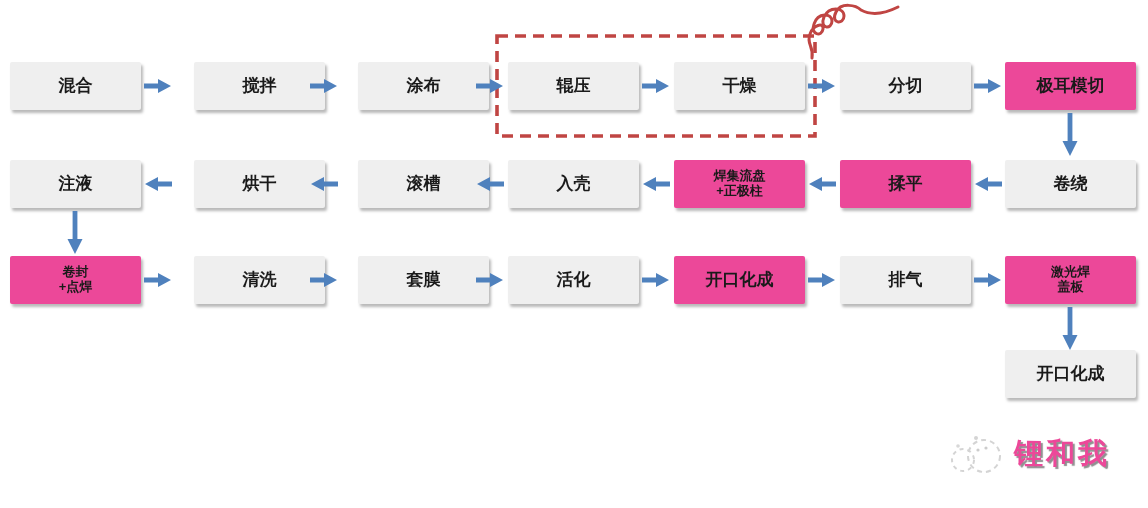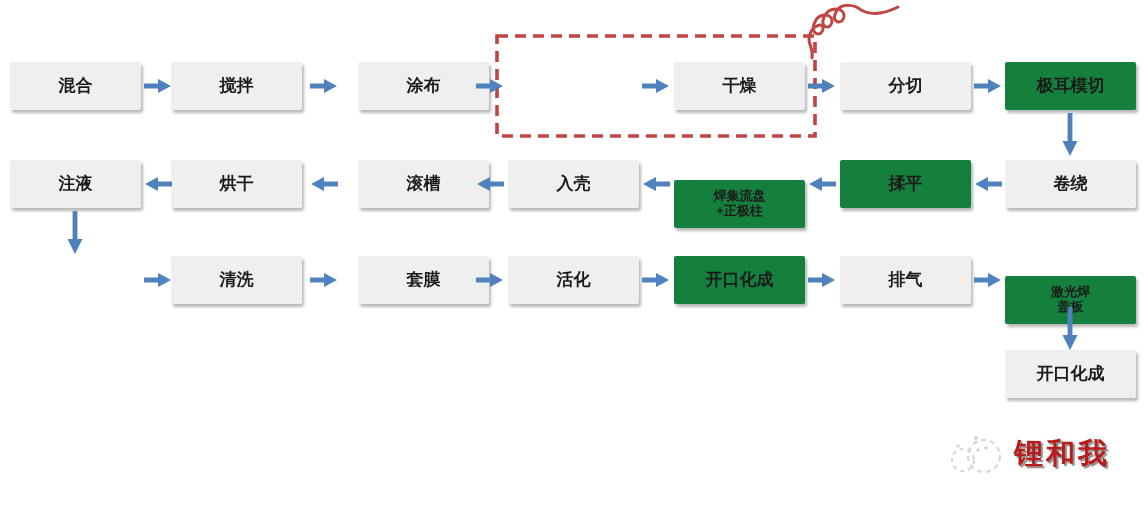--- a/index.html
+++ b/index.html
@@ -6,52 +6,53 @@
   body{font-family:"Liberation Sans","DejaVu Sans",sans-serif;}
   .canvas{position:relative;width:1148px;height:480px;background:#ffffff;overflow:hidden;text-decoration:underline;}
 
   .node{
     position:absolute;width:131px;height:48px;
     display:flex;align-items:center;justify-content:center;text-align:center;
     background:#efefef;color:#1a1a1a;font-weight:700;font-size:17px;line-height:1.15;
     white-space:pre-line;border-radius:2px;
     box-shadow:2px 3px 3px rgba(0,0,0,0.28);
   }
-  .node.pink{background:#15803d;}
-  .node.small{font-size:13px;margin-top:20px;}
+  .node.pink{background:#ec4899;}
+  .node.small{font-size:13px;}
 
-  .c1{left:10px}.c2{left:171px}.c3{left:358px}.c4{left:508px}.c5{left:674px}.c6{left:840px}.c7{left:1005px}
+  .c1{left:10px}.c2{left:194px}.c3{left:358px}.c4{left:508px}.c5{left:674px}.c6{left:840px}.c7{left:1005px}
   .r1{top:62px}.r2{top:160px}.r3{top:256px}.r4{top:350px}
 
   .ha{position:absolute;width:28px;height:16px;}
   .va{position:absolute;width:16px;height:44px;}
   .overlay{position:absolute;}
 
   .watermark{position:absolute;left:948px;top:428px;display:flex;align-items:center;gap:8px;}
   .wm-text{
     font-size:29px;font-weight:700;letter-spacing:3px;
-    color:#b91c1c;text-shadow:2px 2px 1px #909090;
+    color:#ec4899;text-shadow:2px 2px 1px #909090;
   }
 </style>
 </head>
 <body>
 
 <div class="canvas">
 
   <svg class="overlay" style="left:494px;top:33px;width:324px;height:106px" viewBox="0 0 324 106">
     <rect x="3" y="3" width="318" height="100" fill="none" stroke="#c04543" stroke-width="3.6" stroke-dasharray="11 7"></rect>
   </svg>
 
   <svg class="overlay" style="left:786px;top:0;width:118px;height:60px" viewBox="0 0 118 60">
     <path d="M26,58 C28,46 20,44 24,34 C27,25 38,22 37,29 C36,37 24,35 28,24 C32,12 46,13 46,21 C46,30 33,29 38,17 C43,6 58,7 58,16 C58,25 44,24 50,12 C55,2 70,5 75,10 C86,16 100,13 112,7" fill="none" stroke="#c04543" stroke-width="3" stroke-linecap="round"></path>
   </svg>
 
   <div class="node c1 r1">混合</div>
   <div class="node c2 r1">搅拌</div>
   <div class="node c3 r1">涂布</div>
+  <div class="node c4 r1">辊压</div>
   <div class="node c6 r1">分切</div>
   <div class="node c5 r1">干燥</div>
   <div class="node pink c7 r1">极耳模切</div>
 
   <svg class="ha" style="left:144px;top:78px" viewBox="0 0 28 16">
       <polygon points="0,5.4 14,5.4 14,1 27,8 14,15 14,10.6 0,10.6" fill="#4f81bd"></polygon>
     </svg>
   <svg class="ha" style="left:310px;top:78px" viewBox="0 0 28 16">
       <polygon points="0,5.4 14,5.4 14,1 27,8 14,15 14,10.6 0,10.6" fill="#4f81bd"></polygon>
     </svg>
@@ -97,20 +98,22 @@
       <polygon points="28,5.4 14,5.4 14,1 1,8 14,15 14,10.6 28,10.6" fill="#4f81bd"></polygon>
     </svg>
   <svg class="ha" style="left:974px;top:176px" viewBox="0 0 28 16">
       <polygon points="28,5.4 14,5.4 14,1 1,8 14,15 14,10.6 28,10.6" fill="#4f81bd"></polygon>
     </svg>
 
   <svg class="va" style="left:67px;top:211px" viewBox="0 0 16 44">
       <polygon points="5.6,0 10.4,0 10.4,28 15.5,28 8,43 0.5,28 5.6,28" fill="#4f81bd"></polygon>
     </svg>
 
+  <div class="node pink small c1 r3">卷封
++点焊</div>
   <div class="node c2 r3">清洗</div>
   <div class="node c3 r3">套膜</div>
   <div class="node c4 r3">活化</div>
   <div class="node pink c5 r3">开口化成</div>
   <div class="node c6 r3">排气</div>
   <div class="node pink small c7 r3">激光焊
 盖板</div>
 
   <svg class="ha" style="left:144px;top:272px" viewBox="0 0 28 16">
       <polygon points="0,5.4 14,5.4 14,1 27,8 14,15 14,10.6 0,10.6" fill="#4f81bd"></polygon>

